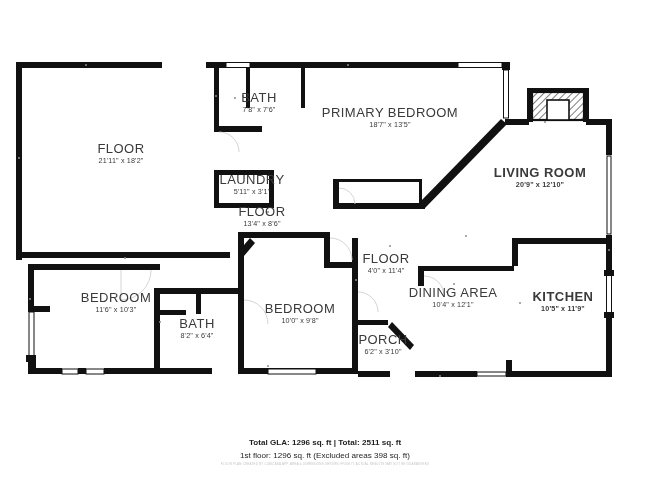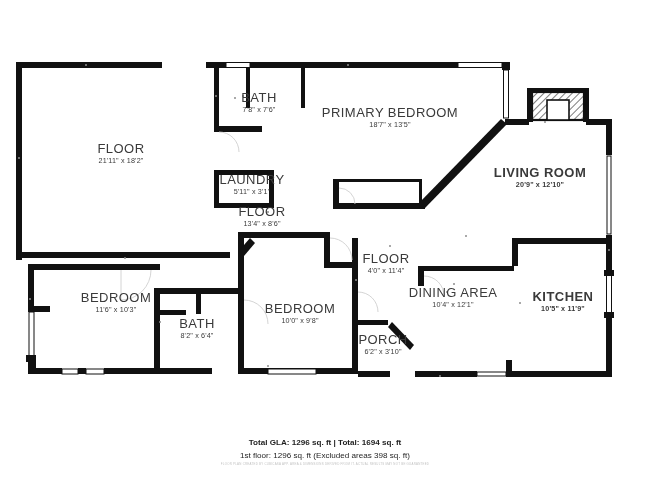--- a/index.html
+++ b/index.html
@@ -231,18 +231,18 @@
   <div class="rm" style="left:300px;top:313px;transform:translate(-50%,-50%);">
     <span class="nm">BEDROOM</span>
     <span class="dm">10'0" x 9'8"</span>
   </div>
   <div class="rm" style="left:383px;top:344px;transform:translate(-50%,-50%);">
     <span class="nm">PORCH</span>
     <span class="dm">6'2" x 3'10"</span>
   </div>
 
   <div id="footer">
-    <div class="f1">Total GLA: 1296 sq. ft  |  Total: 1694 sq. ft</div>
+    <div class="f1">Total GLA: 1296 sq. ft  |  Total: 2511 sq. ft</div>
     <div class="f2">1st floor: 1296 sq. ft (Excluded areas 398 sq. ft)</div>
     <div class="f3">FLOOR PLAN CREATED BY CUBICASA APP. AREA &amp; DIMENSIONS DERIVED FROM IT. ACTUAL RESULTS MAY NOT BE GUARANTEED</div>
   </div>
 
 </div>
 
 </body></html>

